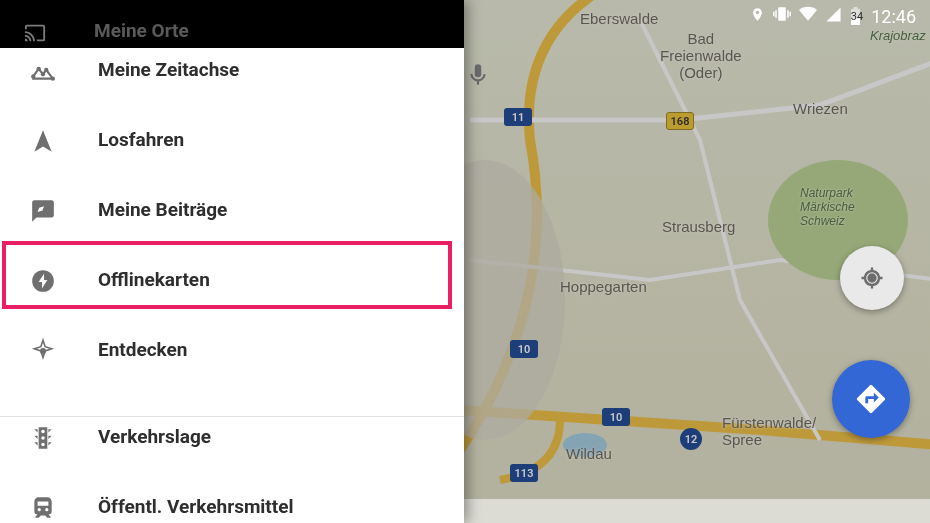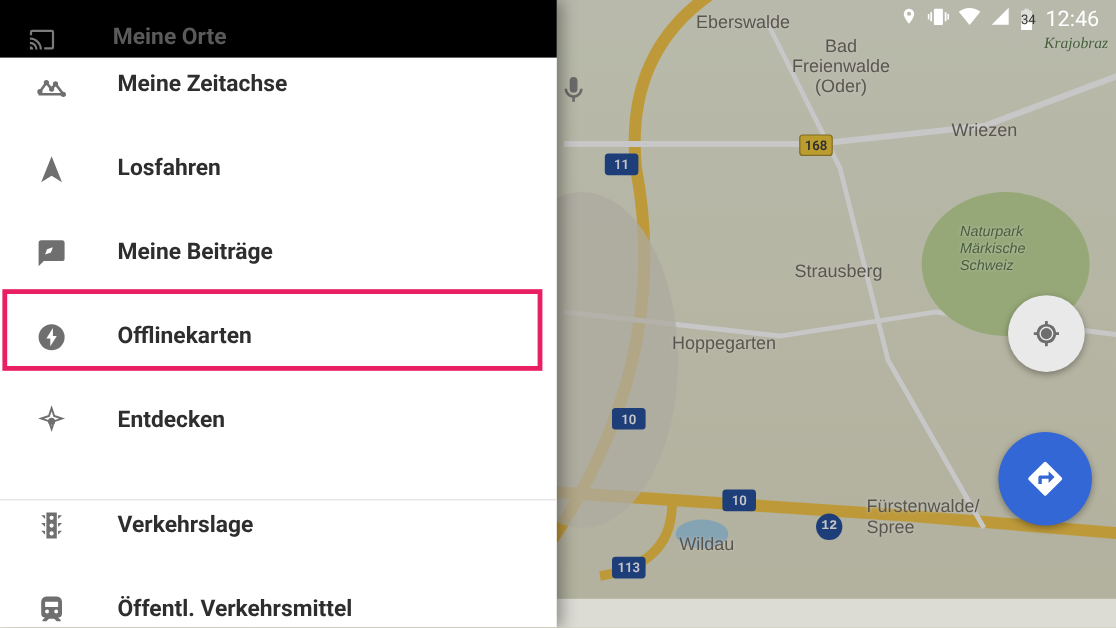--- a/index.html
+++ b/index.html
@@ -58,21 +58,21 @@
 
   
   .mlabel {
     position:absolute; font-size:15px; color:#756f62;
     font-family: Arial, sans-serif;
     text-shadow:0 0 3px #fff;
   }
   .mlabel.park { color:#5a7a49; font-style:italic; }
   .rb {  position:absolute; width:28px; height:18px; border-radius:3px; background:#27509b; color:#fff; font-size:11px; display:flex; align-items:center; justify-content:center; font-weight:600;}
   .rb.y { background:#f0c93d; color:#3a3a3a; border:1px solid #a38a2d;}
-  .rb.c { border-radius:50%; width:22px; height:22px;font-family:Liberation Mono, monospace;}
+  .rb.c { border-radius:50%; width:22px; height:22px;}
 
   
   .fab { position:absolute; border-radius:50%; box-shadow:0 2px 6px rgba(0,0,0,0.35); display:flex; align-items:center; justify-content:center;}
   .fab.loc { width:64px; height:64px; background:#e9e9e9; right:26px; top:246px;}
   .fab.loc svg{ fill:#6d6d6d;}
   .fab.dir { width:78px; height:78px; background:#3367d6; right:20px; top:360px;}
   .fab.dir svg{ fill:#fff;}
   .mic { position:absolute; left:465px; top:62px; width:26px; height:26px; color:#6a6a6a;}
   .bottom-bar { position:absolute; left:464px; bottom:0; right:0; height:24px; background:rgba(255,255,255,0.55);}
 </style>
@@ -100,26 +100,26 @@
   <span class="mlabel" style="left:580px; top:10px;">Eberswalde</span>
   <span class="mlabel" style="left:660px; top:30px; white-space:pre; text-align:center;">Bad
 Freienwalde
 (Oder)</span>
   <span class="mlabel" style="left:793px; top:100px;">Wriezen</span>
   <span class="mlabel" style="left:662px; top:218px;">Strausberg</span>
   <span class="mlabel" style="left:560px; top:278px;">Hoppegarten</span>
   <span class="mlabel" style="left:550px; top:445px;padding-left:16px;">Wildau</span>
   <span class="mlabel" style="left:722px; top:414px; white-space:pre;">Fürstenwalde/
 Spree</span>
-  <span class="mlabel park" style="left:870px; top:28px; font-size:13px;font-family:Liberation Serif, serif;">Krajobraz</span>
+  <span class="mlabel park" style="left:870px; top:28px; font-size:13px;">Krajobraz</span>
   <span class="mlabel park" style="left:800px; top:186px; white-space:pre; font-size:12px;">Naturpark
 Märkische
 Schweiz</span>
 
-  <div class="rb" style="left:504px; top:128px;">11</div>
+  <div class="rb" style="left:504px; top:108px;">11</div>
   <div class="rb y" style="left:666px; top:112px;">168</div>
   <div class="rb" style="left:510px; top:340px;">10</div>
   <div class="rb" style="left:602px; top:408px;">10</div>
   <div class="rb" style="left:510px; top:464px;">113</div>
   <div class="rb c" style="left:680px; top:428px;">12</div>
 </div>
 
 <div class="map-overlay"></div>
 
 <div class="mic">

